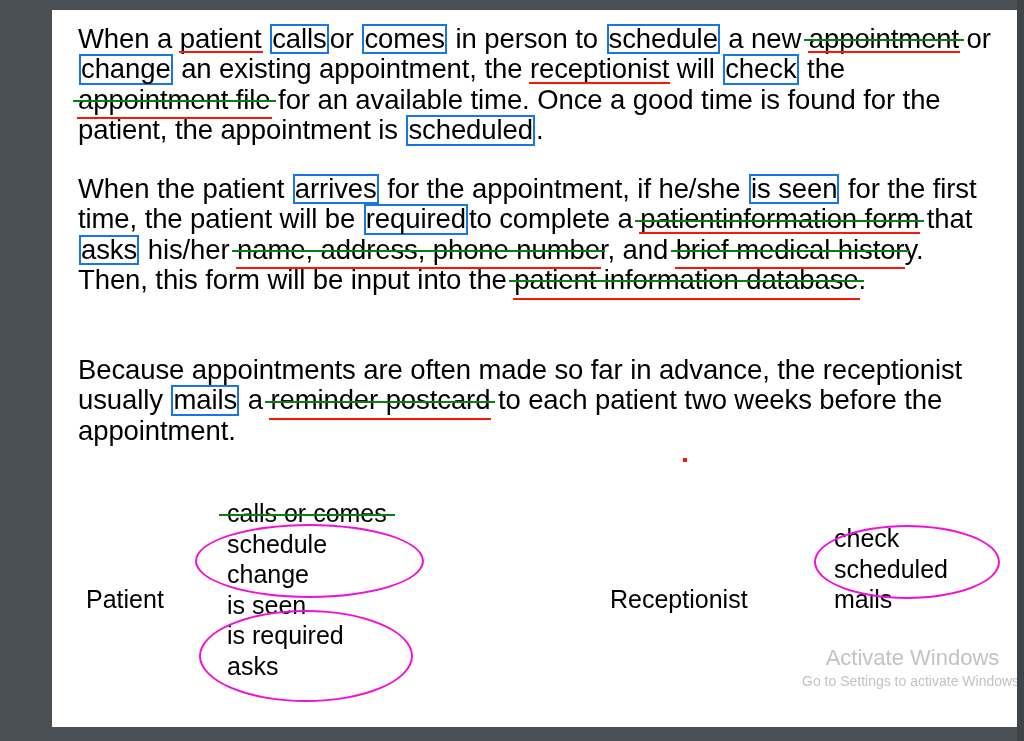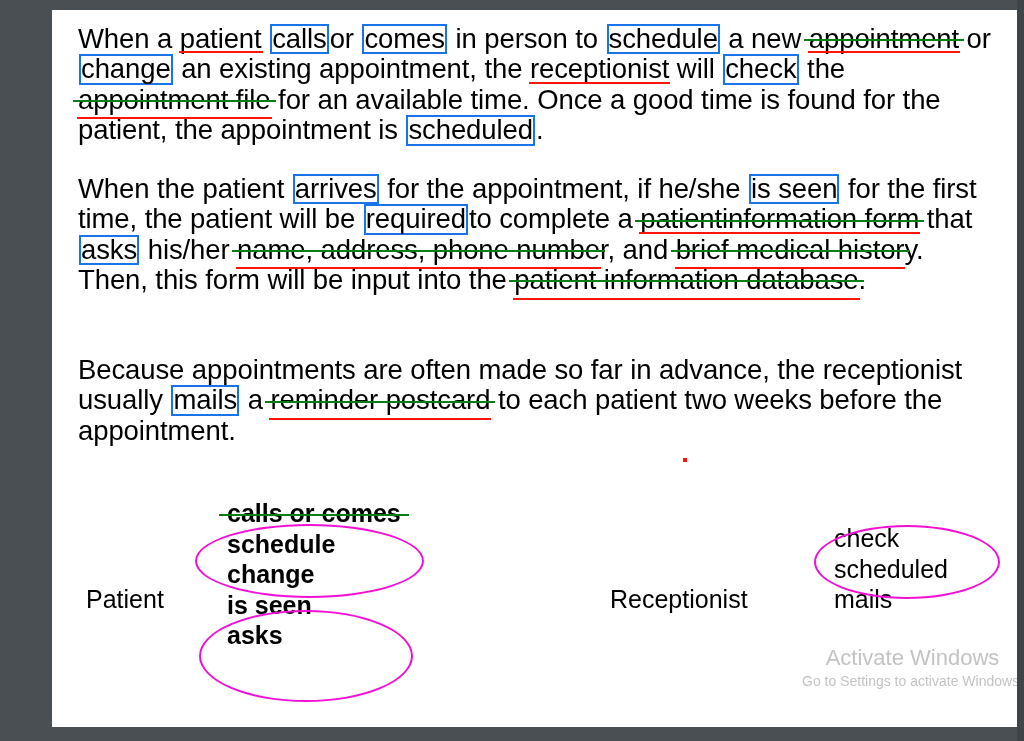--- a/index.html
+++ b/index.html
@@ -98,21 +98,21 @@
   #actor-patient { left: 34px; top: 105px; }
   #actor-receptionist { left: 558px; top: 105px; }
 
   .verb-col {
     position: absolute;
     font-size: 25px;
     line-height: 30.5px;
     color: #000000;
     white-space: nowrap;
   }
-  #verbs-patient { left: 175px; top: 18px; font-weight: bold; }
+  #verbs-patient { left: 175px; top: 18px; }
   #verbs-receptionist { left: 782px; top: 43px; }
 
   .verb { position: relative; display: inline-block; white-space: nowrap; }
   .verb.struck::before {
     content: "";
     position: absolute;
     left: -8px;
     right: -8px;
     top: 52%;
     height: 2px;
@@ -182,20 +182,21 @@
 
     <div class="actor" id="actor-patient">Patient</div>
 
     <div class="actor" id="actor-receptionist">Receptionist</div>
 
     <div class="verb-col" id="verbs-patient">
       <div><span class="verb struck">calls or comes</span></div>
       <div><span class="verb">schedule</span></div>
       <div><span class="verb">change</span></div>
       <div><span class="verb">is seen</span></div>
+      <div><span class="verb">is required</span></div>
       <div><span class="verb">asks</span></div>
     </div>
 
     <div class="verb-col" id="verbs-receptionist">
       <div><span class="verb">check</span></div>
       <div><span class="verb">scheduled</span></div>
       <div><span class="verb">mails</span></div>
     </div>
 
     <div class="ellipse" id="ellipse-schedule-change"></div>

